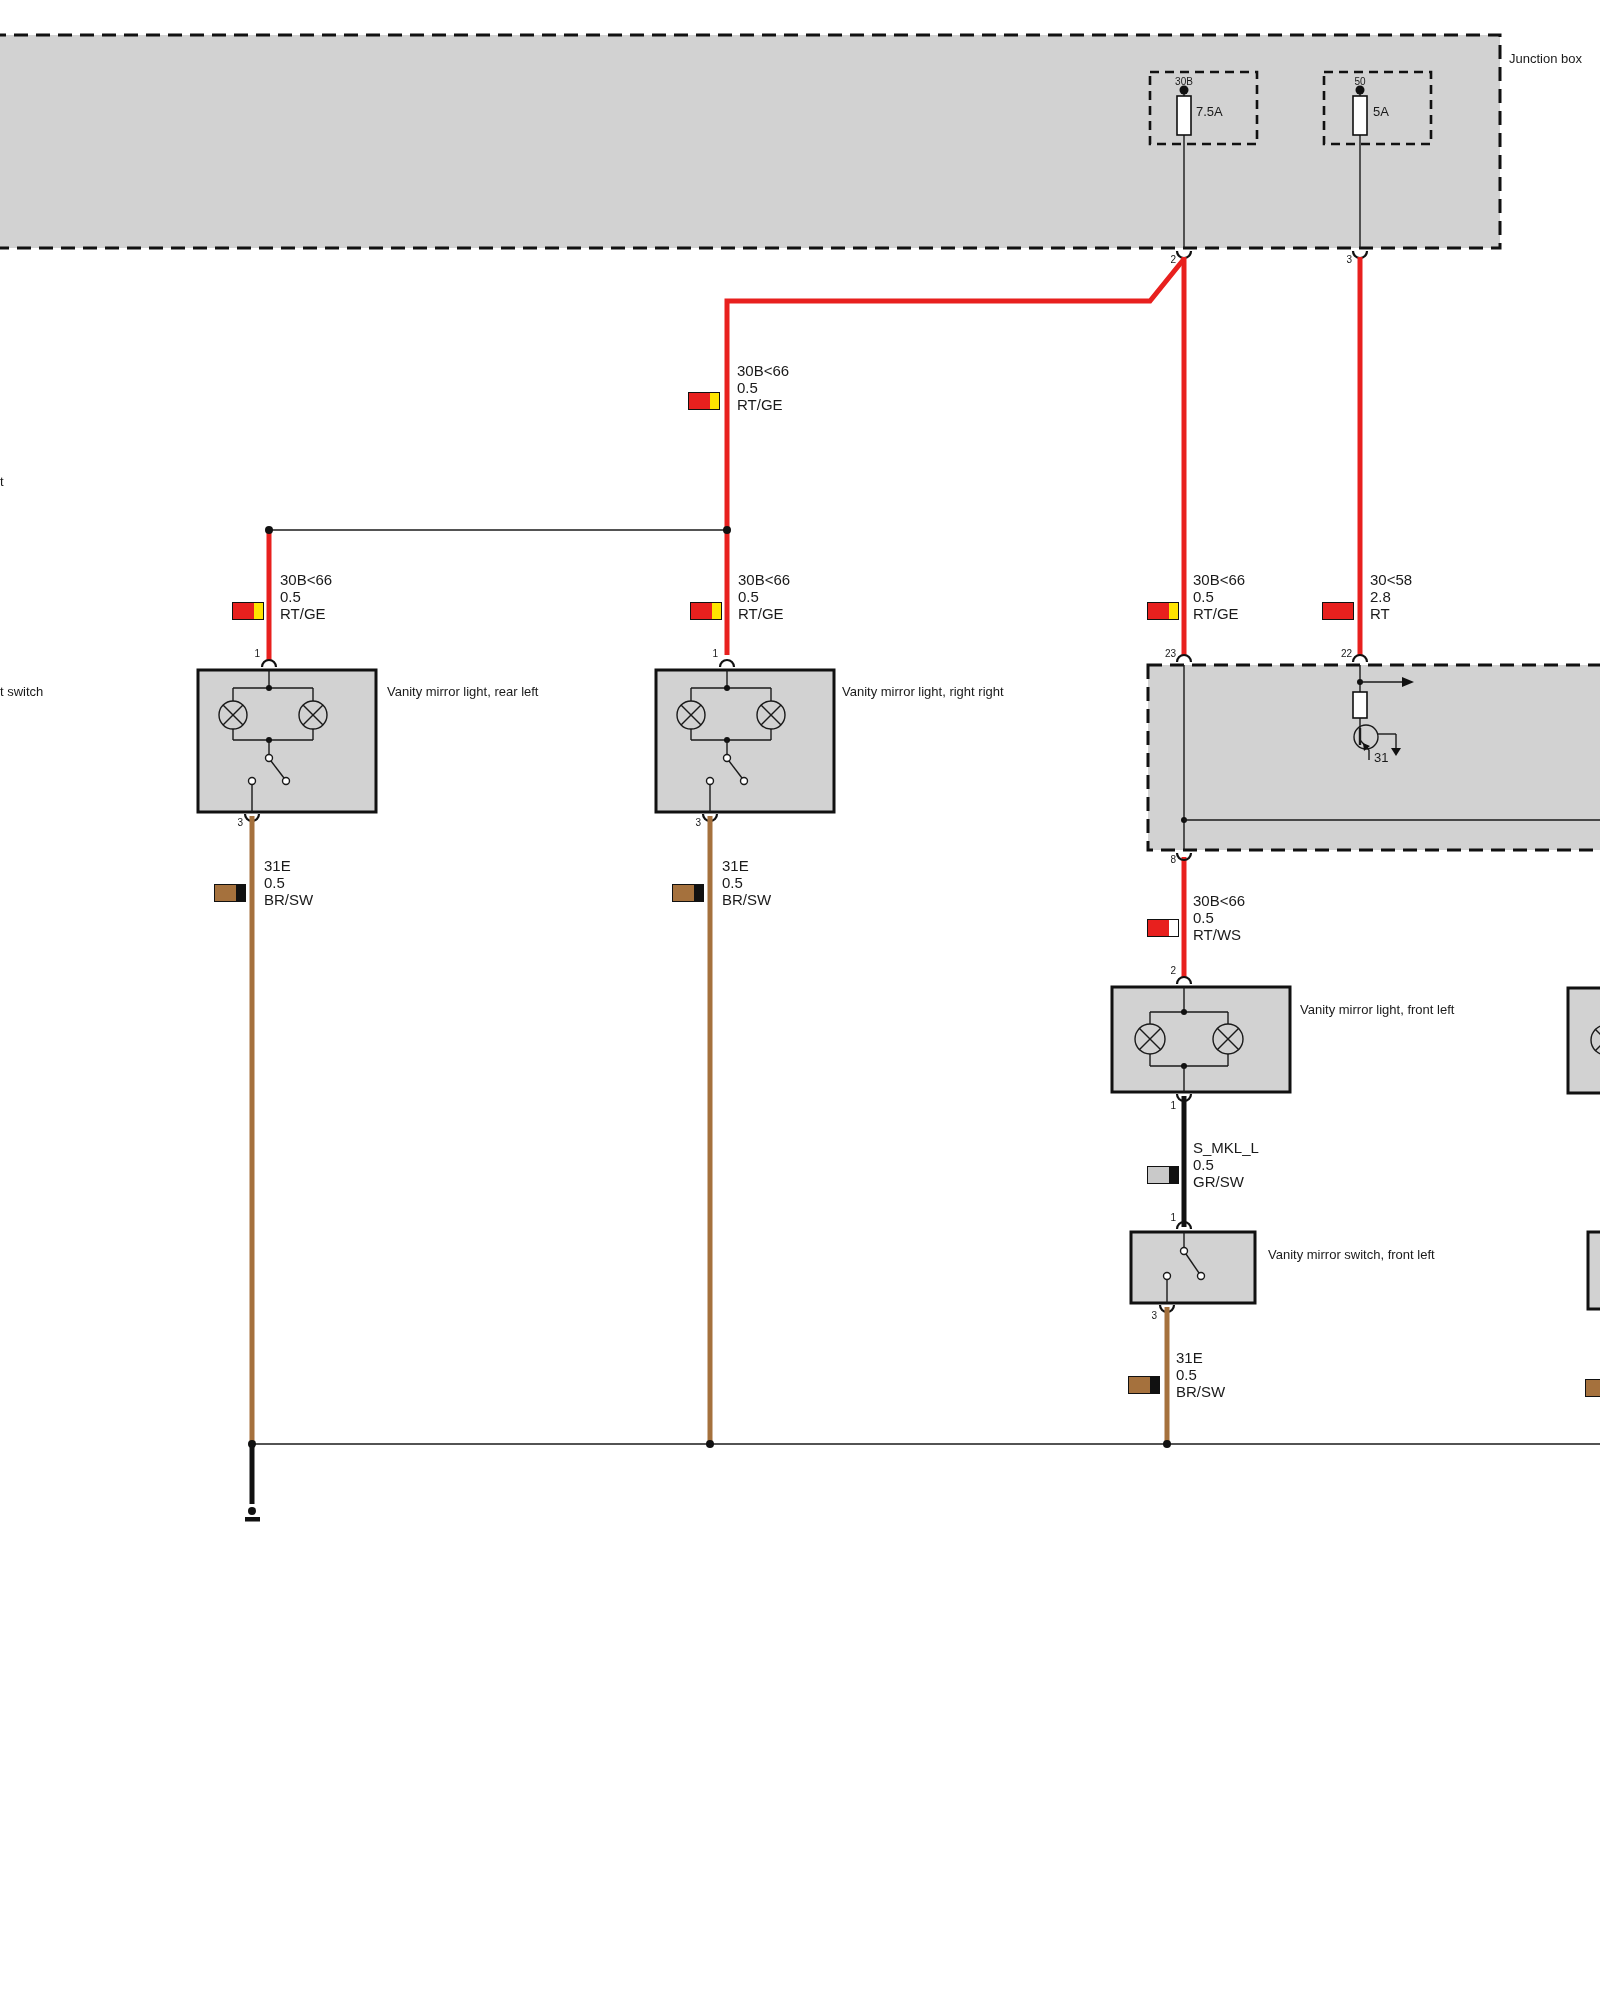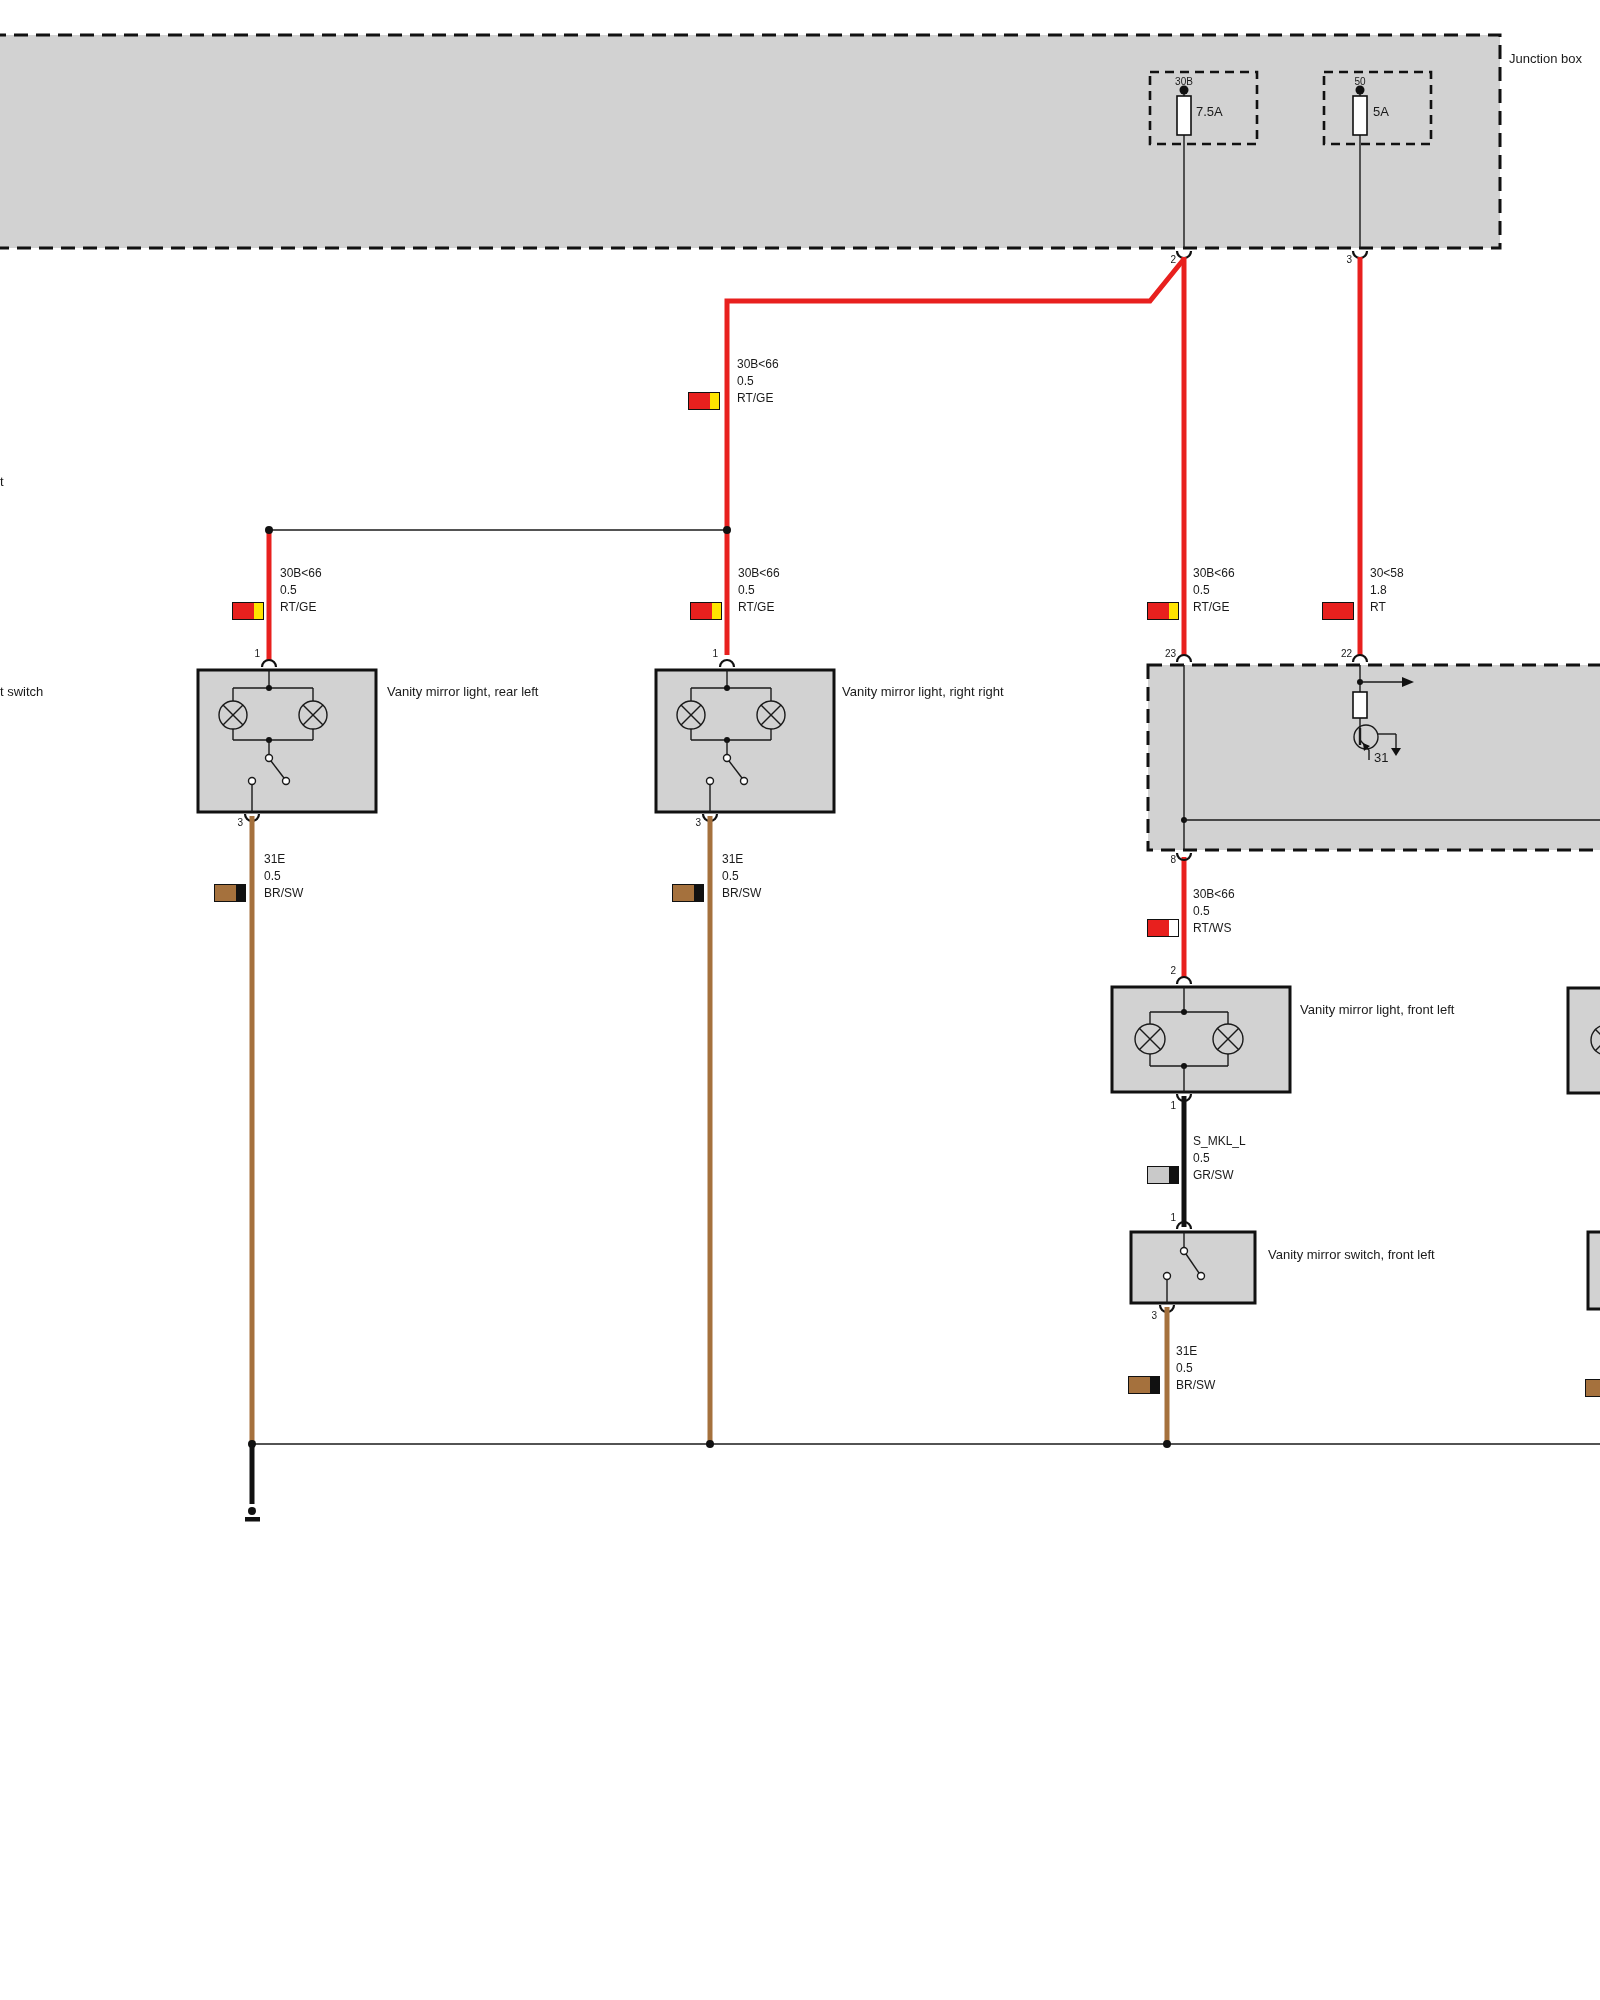--- a/index.html
+++ b/index.html
@@ -1,21 +1,21 @@
 <!DOCTYPE html>
 <html><head>
 <meta charset="utf-8">
 <style>
   html,body{margin:0;padding:0;background:#fff;}
   #stage{position:relative;width:1600px;height:2000px;overflow:hidden;background:#fff;
          font-family:"Liberation Sans", sans-serif;color:#1a1a1a;border-radius:12px;}
   svg{position:absolute;left:0;top:0;}
   .lbl{position:absolute;font-size:13px;line-height:15px;white-space:nowrap;}
   .pinlbl{position:absolute;font-size:10px;line-height:15px;text-align:right;}
-  .wlabel{position:absolute;font-size:12px;line-height:17px;white-space:nowrap;}
+  .wlabel{position:absolute;font-size:15px;line-height:17px;white-space:nowrap;margin-top:6px;}
   .wlabel span{display:block;}
   .swatch{position:absolute;width:30px;height:16px;border:1.6px solid #111;display:flex;}
   .sw-a{flex:0 0 70%;height:100%;}
   .sw-b{flex:0 0 30%;height:100%;}
   .c-red{background:#e8201e;} .c-yellow{background:#ffe400;} .c-white{background:#ffffff;}
   .c-gray{background:#c9c9c9;} .c-black{background:#111111;} .c-brown{background:#a5713d;}
   
   .graybox{fill:#d2d2d2;stroke:#111;}
   .solid{stroke-width:3;}
   .dashed{stroke-width:3;stroke-dasharray:14 8;}
@@ -278,21 +278,21 @@
       <span>0.5</span>
       <span>RT/GE</span>
   </div>
   <div class="swatch" style="left:1147px;top:602px">
       <div class="sw-a c-red"></div>
       <div class="sw-b c-yellow"></div>
     </div>
 
   <div class="wlabel" style="left:1370px;top:565px">
     <span>30&lt;58</span>
-      <span>1.8</span>
+      <span>2.8</span>
       <span>RT</span>
   </div>
   <div class="swatch" style="left:1322px;top:602px">
       <div class="sw-a c-red"></div>
       <div class="sw-b c-red"></div>
     </div>
 
   <div class="wlabel" style="left:1193px;top:886px">
     <span>30B&lt;66</span>
       <span>0.5</span>

